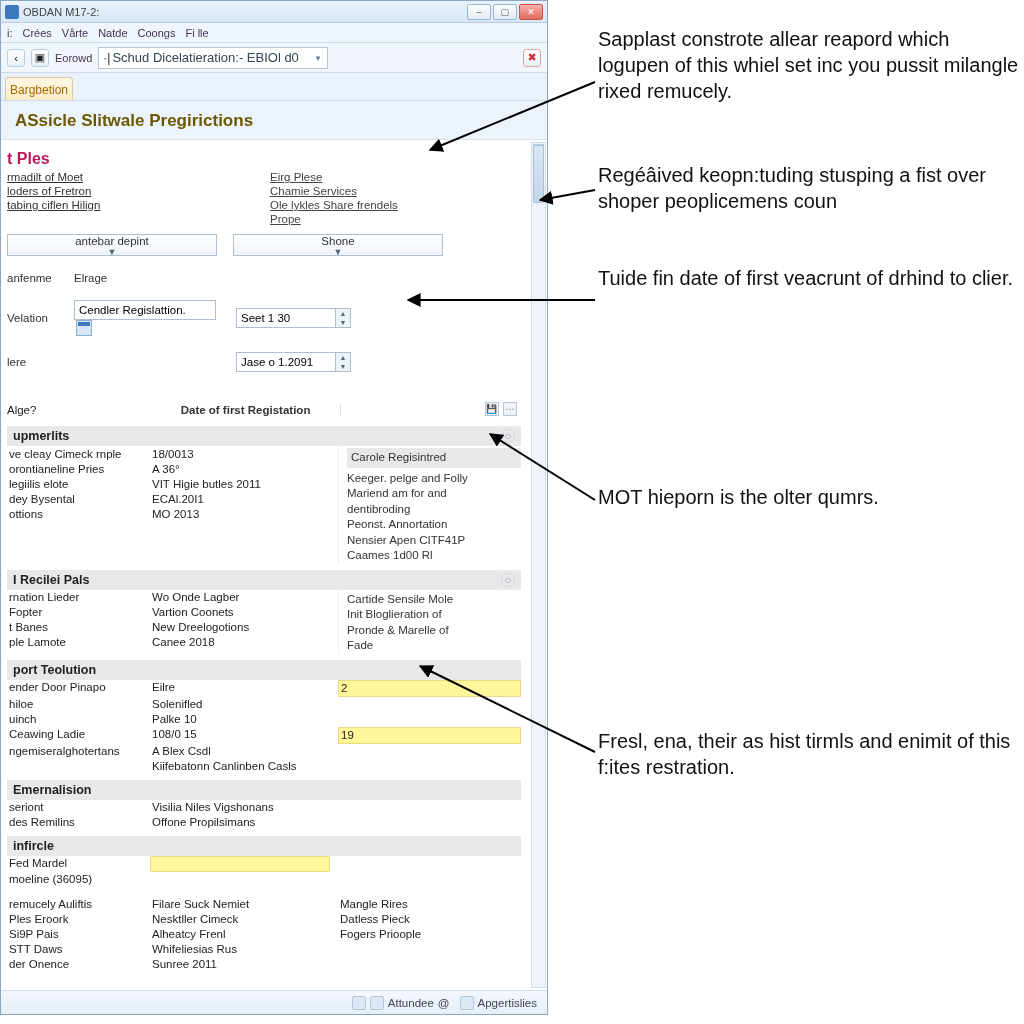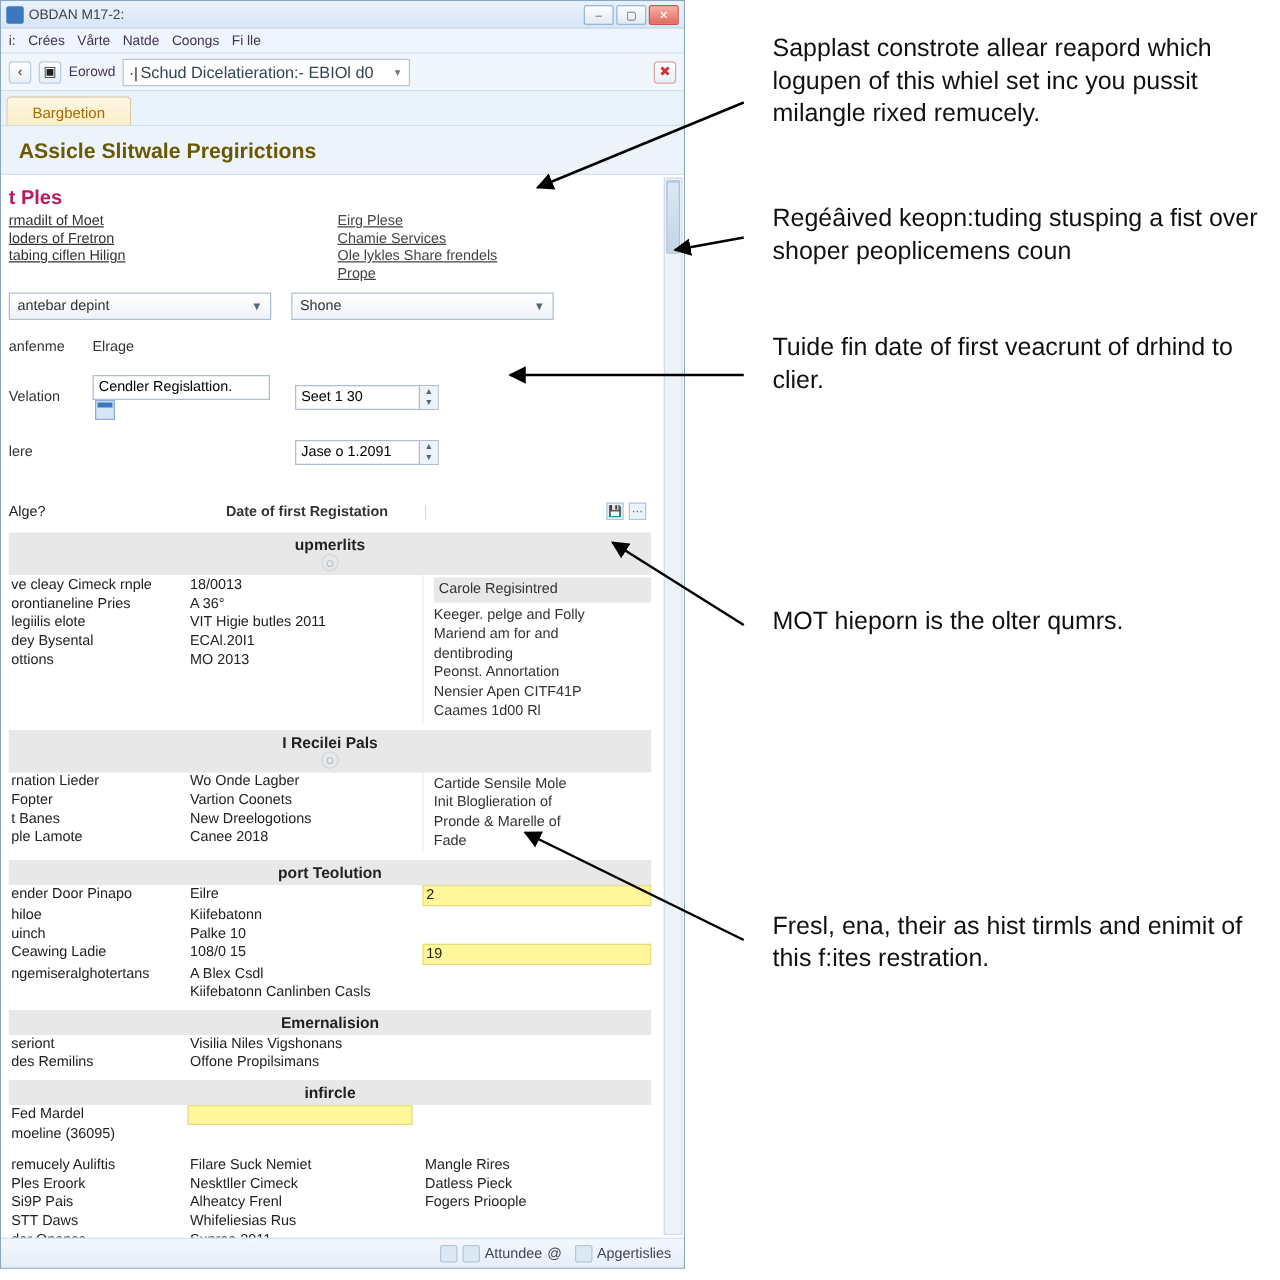--- a/index.html
+++ b/index.html
@@ -82,21 +82,21 @@
   .addr .drop { color:#678; font-size:9px; padding:0 3px; }
 
   .tabs {
     height: 28px;
     background: #e9f1fa;
     border-bottom: 1px solid #cdddec;
     display: flex; align-items: end;
     padding-left: 4px;
   }
   .tab {
-    padding: 5px 20px 3px;
+    padding: 5px 4px 3px;
     font-size: 12px; color:#a66b00;
     border:1px solid #d7c9a2;
     border-bottom: none;
     background: linear-gradient(#fff7e4,#fbedc7);
     border-radius: 4px 4px 0 0;
   }
 
   .page-title {
     padding: 10px 14px 8px;
     font-size: 17px;
@@ -135,21 +135,21 @@
     column-gap: 12px;
   }
   .kv { font-size: 11.5px; color:#333; padding:1px 0;text-decoration:underline;}
   .col2 .kv { color:#444; }
 
   .combo-row { display:flex; gap:16px; margin:8px 0 10px;}
   .combo {
     display:flex; align-items:center;
     border:1px solid #aebfd1; background:linear-gradient(#fff,#eef3f9);
     height:22px; width:210px; padding:0 6px; justify-content:space-between;
-    font-size:11.5px; color:#333;
+    font-size:11.5px; color:#333;flex-direction:column;
   }
   .combo .caret{ color:#567; font-size:9px;}
 
   .form-row { display:flex; align-items:center; gap:12px; margin:16px 0;}
   .form-label { width:55px; font-size:11.5px; color:#333;}
   .form-mid { width:150px; font-size:11.5px;}
   .text-in {
     border:1px solid #aebfd1; height:20px; width:142px; padding:0 4px;
     font-size:11.5px; background:#fff;
   }
@@ -171,21 +171,21 @@
     min-width:160px; font-weight:bold; color:#333;
     border-right:1px solid #ddd; padding-right:6px;
   }
 
   .panel {
     margin-top: 6px;
   }
   .panel-h {
     background:#e8e8e8; color:#222; font-weight:bold;
     padding:3px 6px; font-size:12.5px;
-    display:flex; justify-content:space-between; align-items:center;flex-direction:column;
+    display:flex; justify-content:space-between; align-items:center;
   }
   .panel-h .collapse { color:#9aa8b6; font-size:12px; border:1px solid #cfd8e1; width:14px; height:14px; border-radius:8px; text-align:center; line-height:12px;}
   .panel-grid {
     display:grid;
     grid-template-columns: 135px 180px 1fr;
     column-gap:8px;
   }
   .panel-grid.two { grid-template-columns: 135px 1fr; }
   .cell { font-size:11.5px; color:#222; padding:1.5px 2px; }
   .cell.hl { background:#fff79a; border:1px solid #e6dd82; min-height:16px;}
@@ -205,21 +205,20 @@
   }
   .status-item{display:flex; align-items:center; gap:4px;}
   .status-item .ic{ width:14px; height:14px; background:#dce8f4; border:1px solid #b3c7da; border-radius:2px;}
 
   
   .callout {
     position:absolute;
     font-family:"Segoe UI", Arial, sans-serif;
     font-size:20px; color:#111; line-height:1.3;
     max-width:430px;
-    margin-left:20px;
   }
   svg.arrows { position:absolute; left:0; top:0; width:1024px; height:1024px; pointer-events:none; }
 </style>
 </head>
 <body>
 
 <div class="window">
 
   <div class="titlebar">
     <span class="title-icon"></span>
@@ -386,21 +385,21 @@
 
       <div class="panel">
         <div class="panel-h">
             <span>port Teolution</span>
           </div>
         <div class="panel-grid">
           <div class="cell">ender Door Pinapo</div>
             <div class="cell">Eilre</div>
             <div class="cell hl">2</div>
           <div class="cell">hiloe</div>
-            <div class="cell">Kiifebatonn</div>
+            <div class="cell">Solenifled</div>
             <div></div>
           <div class="cell">uinch</div>
             <div class="cell">Palke 10</div>
             <div></div>
           <div class="cell">Ceawing Ladie</div>
             <div class="cell">108/0 15</div>
             <div class="cell hl">19</div>
           <div class="cell">ngemiseralghotertans</div>
             <div class="cell">A Blex Csdl</div>
             <div></div>

